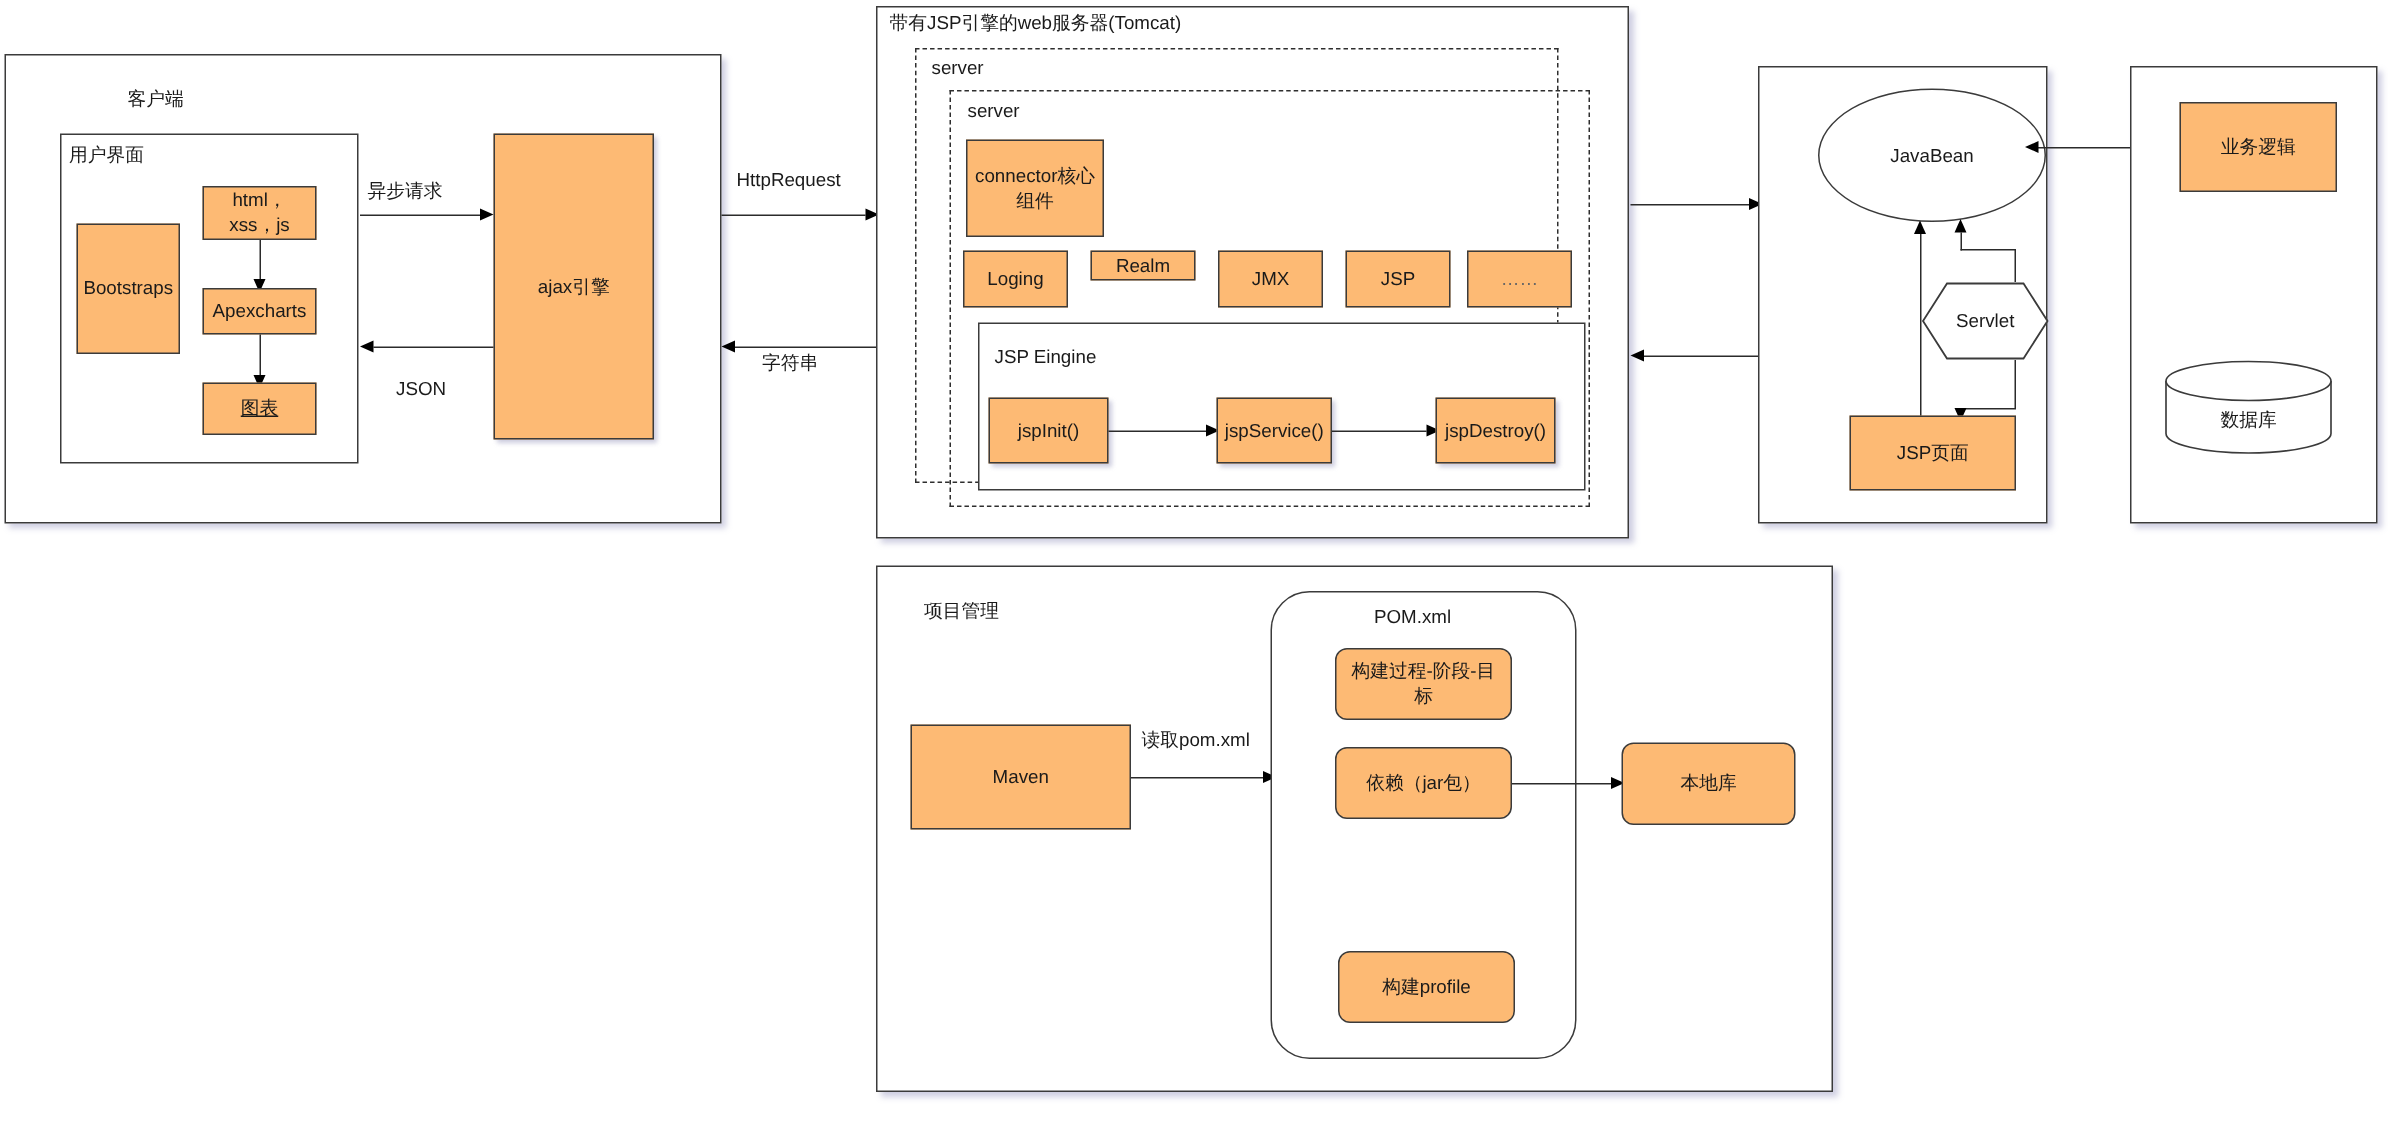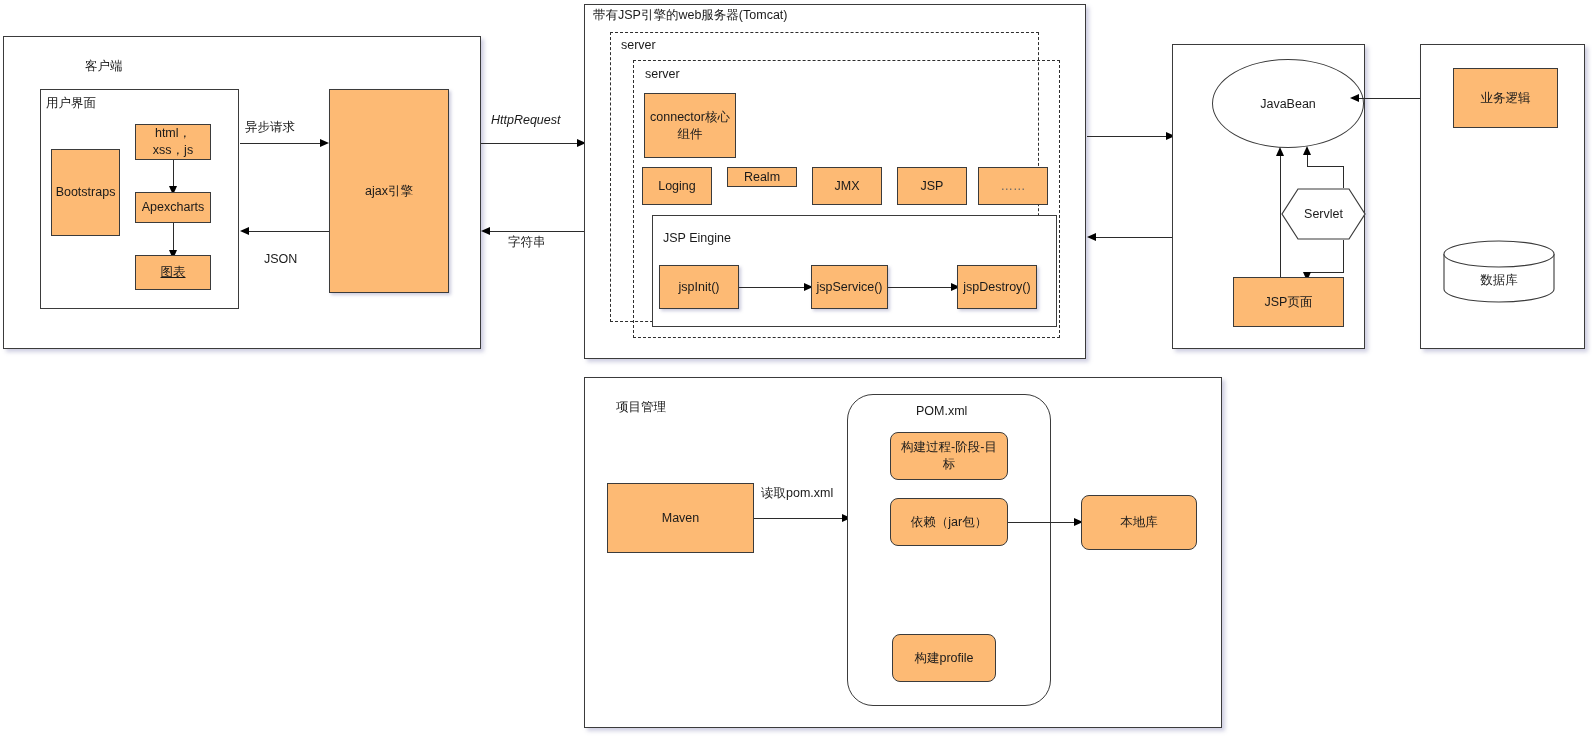--- a/index.html
+++ b/index.html
@@ -110,31 +110,31 @@
   <div class="vline" style="left:173px; top:160px; height:26px;"></div>
   <div class="arrow down" style="left:168.5px; top:186px;"></div>
 
   <div class="box" style="left:135px; top:192px; width:76px; height:31px;">Apexcharts</div>
 
   <div class="vline" style="left:173px; top:223px; height:27px;"></div>
   <div class="arrow down" style="left:168.5px; top:250px;"></div>
 
   <div class="box" style="left:135px; top:255px; width:76px; height:35px;text-decoration:underline;">图表</div>
 
-  <div class="box shadow" style="left:329px; top:89px; width:120px; height:204px;">ajax引擎</div>
+  <div class="box shadow" style="left:329px; top:89px; width:107px; height:204px;">ajax引擎</div>
 
   <div class="elabel" style="left:245px; top:119px;">异步请求</div>
   <div class="hline" style="left:240px; top:143px; width:80px;"></div>
   <div class="arrow right" style="left:320px; top:138.5px;"></div>
 
   <div class="hline" style="left:249px; top:231px; width:80px;"></div>
   <div class="arrow left" style="left:240px; top:226.5px;"></div>
   <div class="elabel" style="left:264px; top:234px;margin-top:18px;">JSON</div>
 
-  <div class="elabel" style="left:491px; top:113px;font-style:italic;">HttpRequest</div>
+  <div class="elabel" style="left:491px; top:113px;">HttpRequest</div>
   <div class="hline" style="left:481px; top:143px; width:96px;"></div>
   <div class="arrow right" style="left:577px; top:138.5px;"></div>
 
   <div class="hline" style="left:490px; top:231px; width:95px;"></div>
   <div class="arrow left" style="left:481px; top:226.5px;"></div>
   <div class="elabel" style="left:508px; top:234px;">字符串</div>
 
   <div class="group shadow" style="left:584px; top:4px; width:502px; height:355px;"></div>
   <div class="glabel" style="left:593px; top:8px;">带有JSP引擎的web服务器(Tomcat)</div>
 
@@ -219,20 +219,20 @@
 
   <div class="elabel" style="left:761px; top:485px;">读取pom.xml</div>
   <div class="hline" style="left:754px; top:518px; width:88px;"></div>
   <div class="arrow right" style="left:842px; top:513.5px;"></div>
 
   <div class="group rounded-lg" style="left:847px; top:394px; width:204px; height:312px;"></div>
   <div class="glabel" style="left:916px; top:404px;">POM.xml</div>
 
   <div class="box rounded" style="left:890px; top:432px; width:118px; height:48px;">构建过程-阶段-目标</div>
   <div class="box rounded" style="left:890px; top:498px; width:118px; height:48px;">依赖（jar包）</div>
-  <div class="box rounded" style="left:892px; top:634px; width:104px; height:48px;">构建profile</div>
+  <div class="box rounded" style="left:892px; top:634px; width:118px; height:48px;">构建profile</div>
 
   <div class="hline" style="left:1008px; top:522px; width:66px;"></div>
   <div class="arrow right" style="left:1074px; top:517.5px;"></div>
 
   <div class="box rounded" style="left:1081px; top:495px; width:116px; height:55px;">本地库</div>
 
 </div>
 
 </body></html>

